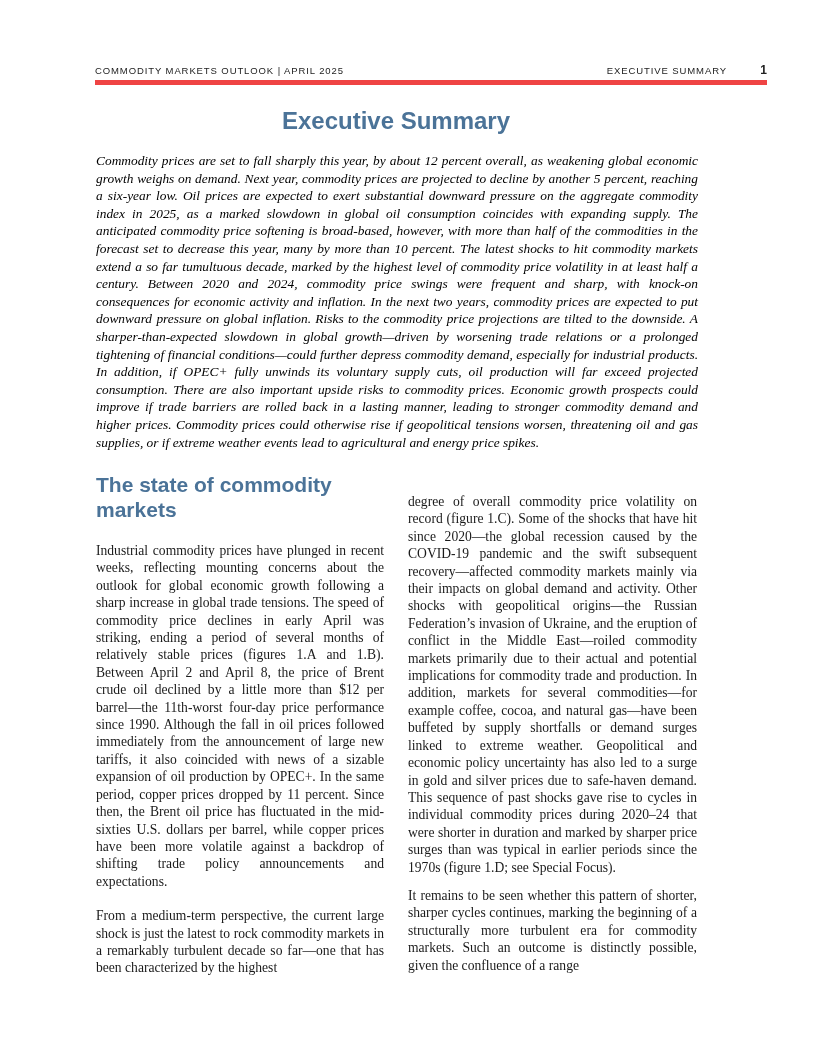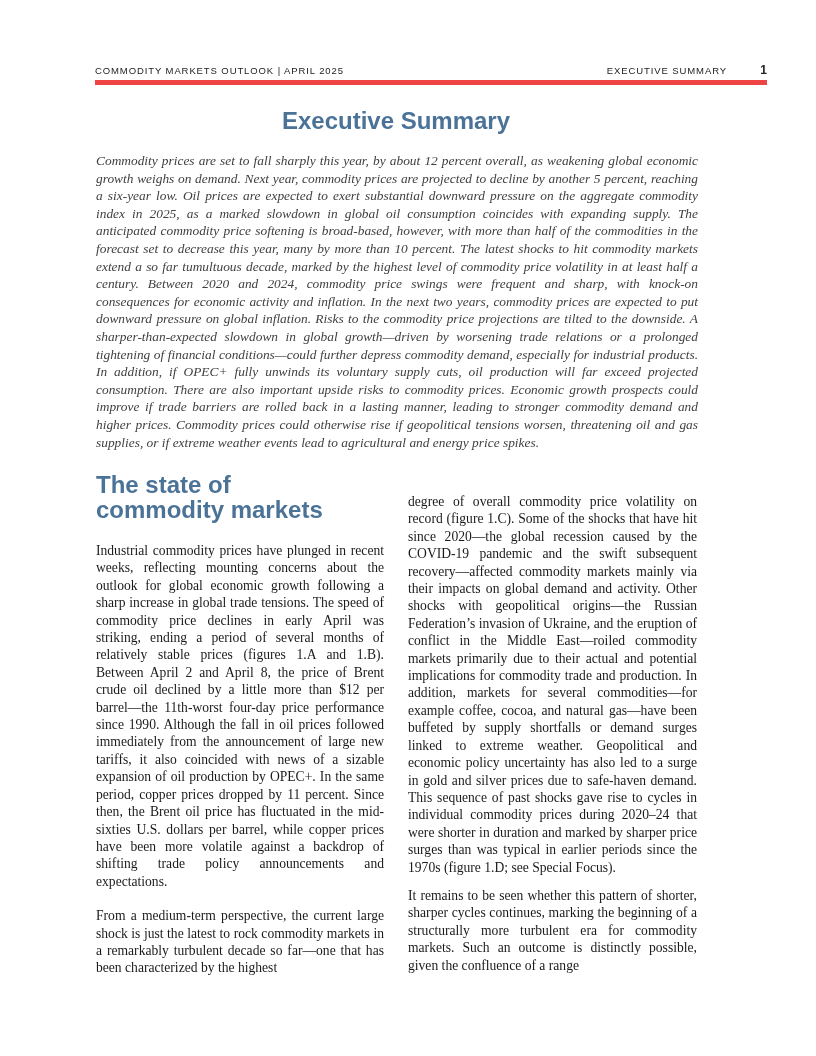--- a/index.html
+++ b/index.html
@@ -18,30 +18,30 @@
 
     .title {
       position: absolute; left: 95px; top: 107px; width: 602px; text-align: center;
       font-family: "Liberation Sans", sans-serif; font-weight: bold; font-size: 24px;
       color: #4b7398; margin: 0;
     }
 
     .summary {
       position: absolute; left: 96px; top: 152px; width: 602px;
       font-family: "Liberation Serif", serif; font-style: italic; font-size: 13.4px;
-      line-height: 17.6px; text-align: justify; color: #404040; margin: 0;
+      line-height: 17.6px; text-align: justify; color: #000000; margin: 0;
     }
 
     .col { position: absolute; font-family: "Liberation Serif", serif; font-size: 13.6px; line-height: 17.4px; color: #1a1a1a; }
     .col-left { left: 96px; top: 472px; width: 288px; }
     .col-right { left: 408px; top: 493px; width: 289px; }
     .col p { margin: 0; text-align: justify; }
 
     .section-heading {
-      font-family: "Liberation Sans", sans-serif; font-weight: bold; font-size: 24px;
+      font-family: "Liberation Sans", sans-serif; font-weight: bold; font-size: 21px;
       line-height: 25px; color: #4b7398; margin: 0 0 20px 0; width: 260px;
     }
     .col-left p + p { margin-top: 17px; }
     .col-right p + p { margin-top: 11px; }
 
     .watermark {
       position: absolute; left: 8px; top: 1068px; height: 22px;
       font-family: "DejaVu Sans", sans-serif; font-size: 16px; color: #d9d9d9; letter-spacing: 1px;
       display: flex; align-items: center; gap: 4px;
     }

